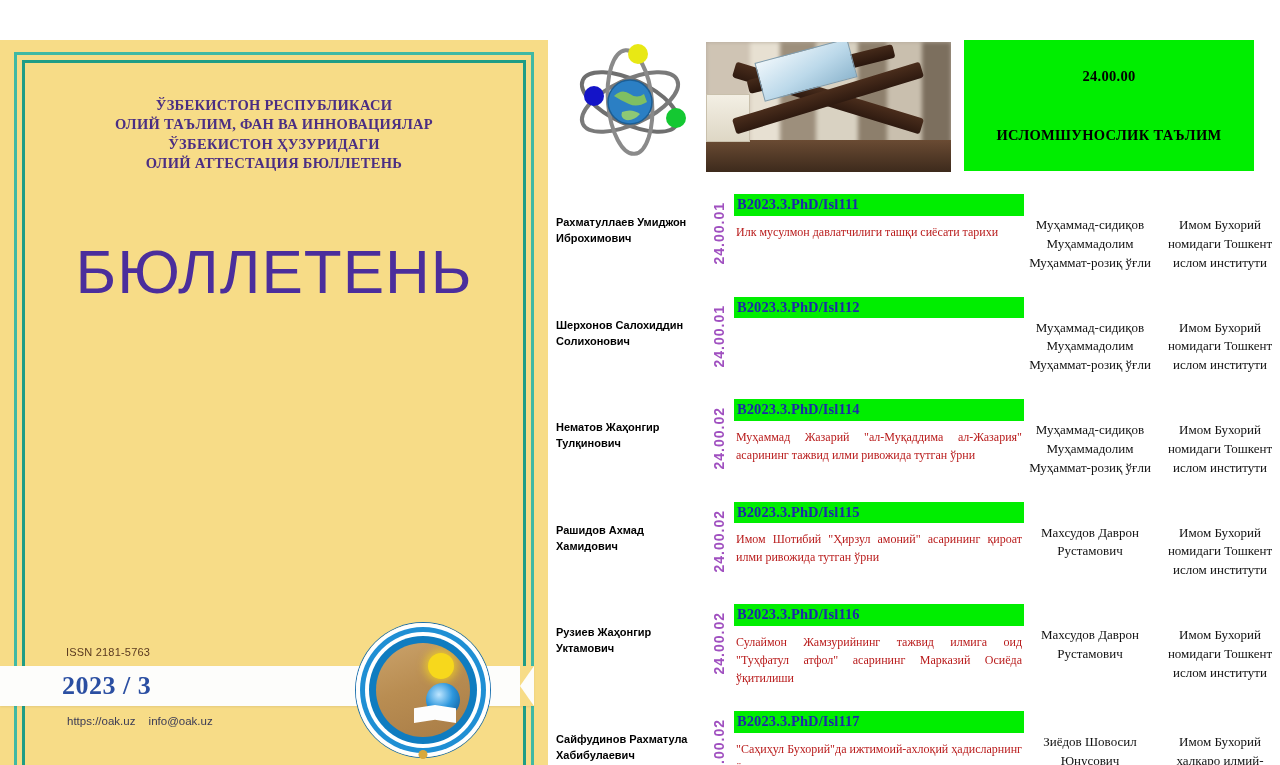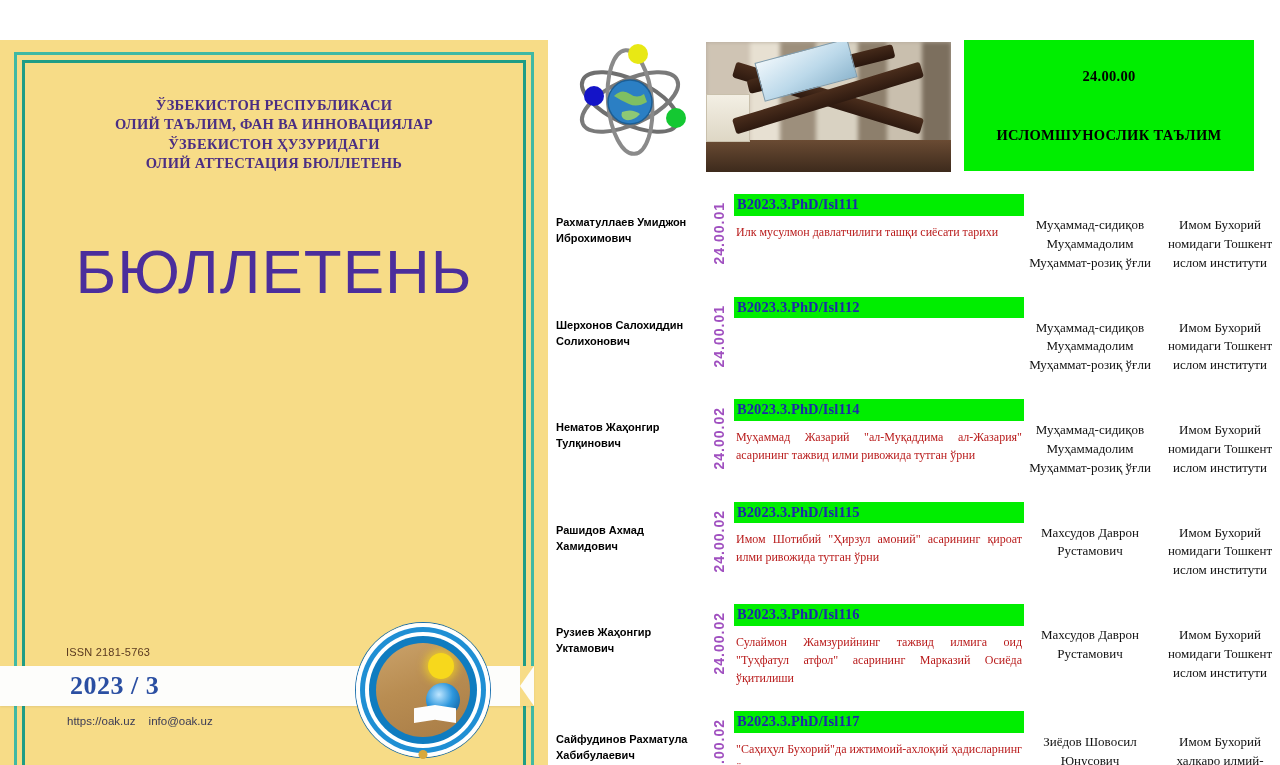--- a/index.html
+++ b/index.html
@@ -77,21 +77,21 @@
     content: "";
     position: absolute;
     right: -0px; top: 0;
     width: 0; height: 0;
     border-top: 20px solid #f7dc87;
     border-bottom: 20px solid #f7dc87;
     border-right: 14px solid transparent;
   }
   .ribbon-year {
     position: absolute;
-    left: 70px; top: 631px;
+    left: 62px; top: 631px;
     color: #2b4fa2;
     font-family: "Liberation Serif", serif;
     font-weight: bold;
     font-size: 26px;
     letter-spacing: 0.5px;
   }
   .cover-links {
     position: absolute;
     left: 67px; top: 675px;
     color: #3a3a55;

